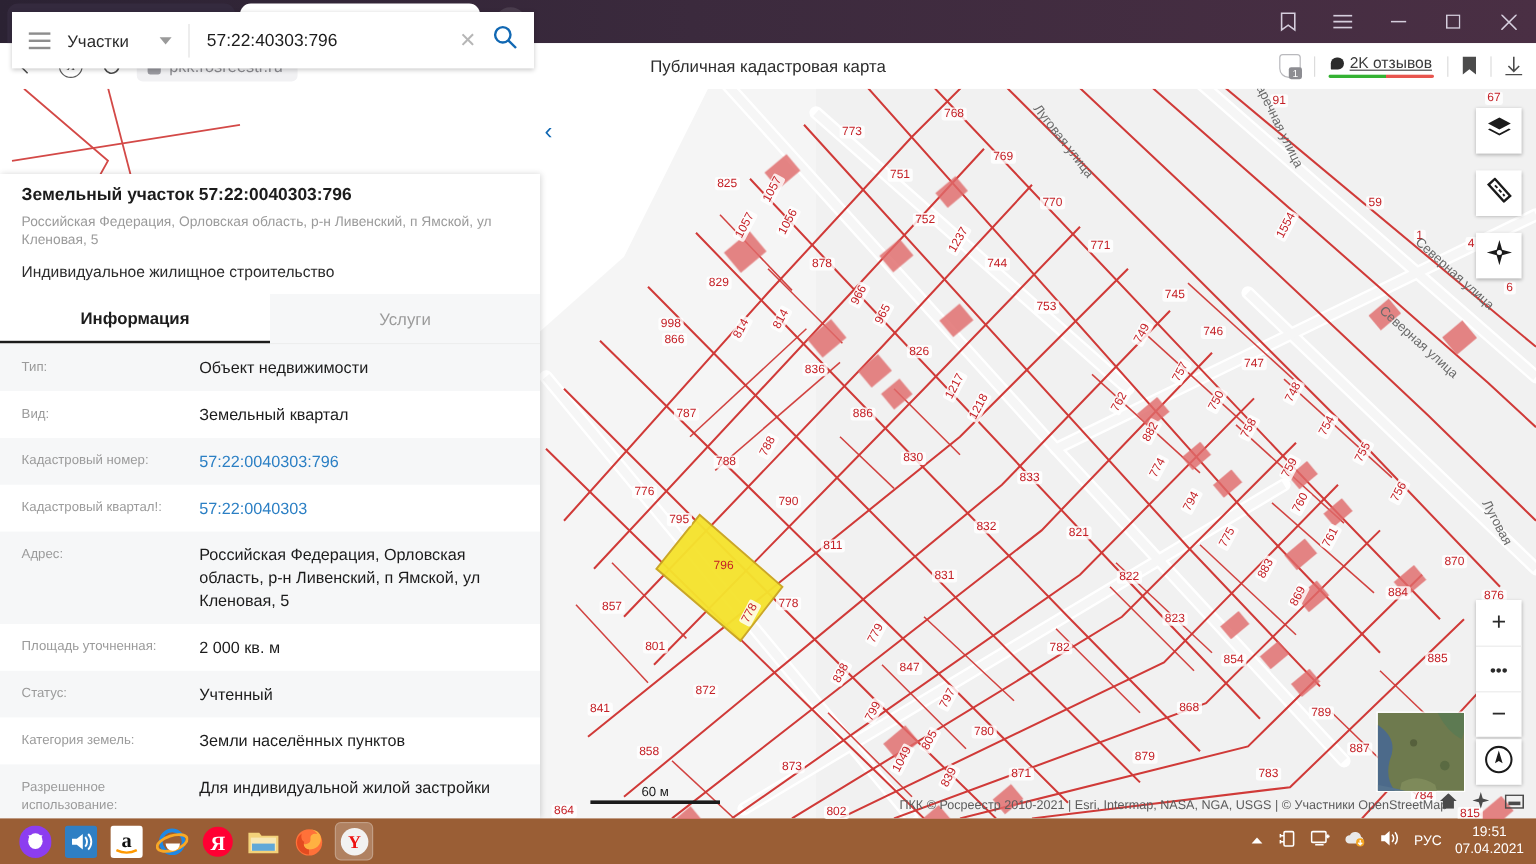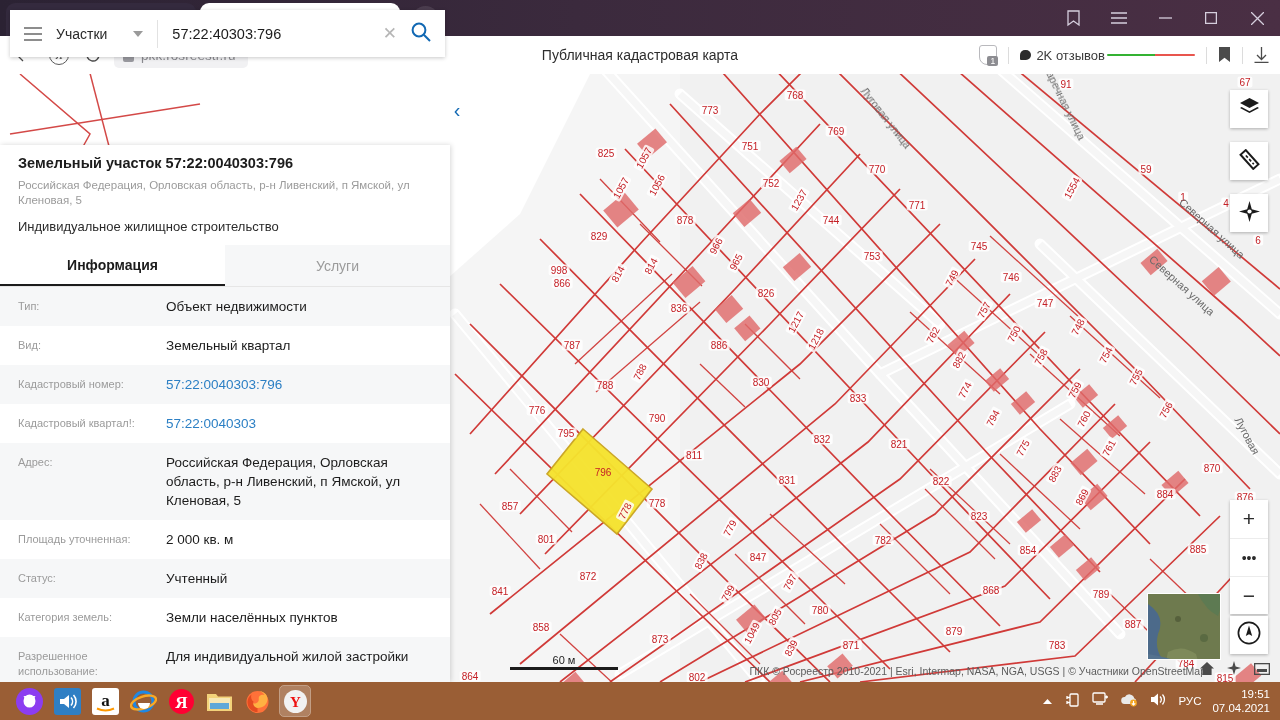--- a/index.html
+++ b/index.html
@@ -71,42 +71,42 @@
     position: absolute; left: 0; right: 0; top: 36px; height: 38px;
     display: flex; align-items: center; justify-content: center;
     font-size: 14px; color: #2d2d2d; pointer-events: none;
   }
   .addr-right { position: absolute; right: 0; top: 36px; height: 38px; display: flex; align-items: center; gap: 0; }
   .ar-item { height: 38px; display: flex; align-items: center; padding: 0 11px; color: #4b4b4b; }
   .ar-sep { width: 1px; height: 17px; background: #dcdcdc; }
   .shield { position: relative; width: 18px; height: 20px; }
   .shield .sh { position:absolute; inset:0; border:1.5px solid #b9b9bd; border-radius: 3px 3px 8px 8px; }
   .shield .cnt { position:absolute; right:-1px; bottom:-1px; background:#8d8d92; color:#fff; font-size:8.5px; line-height:10px; min-width:11px; text-align:center; border-radius:2px; }
-  .reviews { display: flex; flex-direction: row; align-items: center; gap: 2px; }
+  .reviews { display: flex; flex-direction: column; align-items: center; gap: 2px; text-decoration: underline; }
   .reviews-row { display: flex; align-items: center; gap: 5px; font-size: 13px; color: #3b3b3b; }
   .bubble { width: 11px; height: 10px; background: #2b2b2b; border-radius: 5px 5px 5px 1px; }
   .ratingbar { width: 88px; height: 2.5px; display: flex; border-radius: 2px; overflow: hidden; }
   .ratingbar .g { flex: 0 0 54%; background: #34b233; }
   .ratingbar .r { flex: 1 1 auto; background: #e8554e; }
 
   
   .map { position: absolute; left: 0; top: 74px; width: 1280px; height: 608px; overflow: hidden; background: #ffffff; }
   .map-tiles { position: absolute; inset: 0; }
   .map-tiles svg { position: absolute; left: 0; top: 0; }
   .plabel {
     position: absolute; font-size: 10px; color: #c42026;
     background: rgba(255,255,255,0.82); border-radius: 2px;
     padding: 0 2px; white-space: nowrap; transform: translate(-50%,-50%);
     font-family: "Liberation Sans", sans-serif;
   }
   .street {
     position: absolute; font-size: 11px; color: #6a6a6a;
     white-space: nowrap; transform-origin: 0 0;
   }
-  .scalebar { position: absolute; left: 510px; bottom: 12px; width: 108px; }
+  .scalebar { position: absolute; left: 492px; bottom: 12px; width: 108px; }
   .scalebar .lbl { font-size: 11px; color: #1b1b1b; text-align: center; margin-bottom: 1px; }
   .scalebar .bar { height: 3px; background: #1b1b1b; }
   .attribution {
     position: absolute; right: 74px; bottom: 5px; font-size: 10.5px; color: #5c5c5c;
     white-space: nowrap;
   }
   .attr-icons { position: absolute; right: 10px; bottom: 3px; display: flex; gap: 13px; align-items: center; color: #4a4a4a; }
 
   
   .searchbar {
@@ -177,21 +177,21 @@
   .taskbar {
     position: absolute; left: 0; bottom: 0; width: 1280px; height: 38px;
     background: #9a5e35;
     display: flex; align-items: center;
   }
   .tb-icons { display: flex; align-items: center; gap: 8px; margin-left: 14px; }
   .tb-ico { width: 30px; height: 30px; border-radius: 4px; display: flex; align-items: center; justify-content: center; position: relative; }
   .tb-ico.active { background: rgba(255,255,255,0.22); outline: 1px solid rgba(255,255,255,0.4); }
   .tray { margin-left: auto; display: flex; align-items: center; gap: 11px; padding-right: 10px; color: #fff; }
   .tray-lang { font-size: 11.5px; }
-  .clock { font-size: 11.5px; line-height: 14px; text-align: right; color: #fff; }
+  .clock { font-size: 11.5px; line-height: 14px; text-align: center; color: #fff; }
 </style>
 </head>
 <body>
 
 <div id="screen">
 
   <div class="tabstrip">
     <div class="tab inactive">
       <span class="tab-favicon fav-ya">Я</span>
       <span class="tab-title">публичная кадастровая ка</span>

